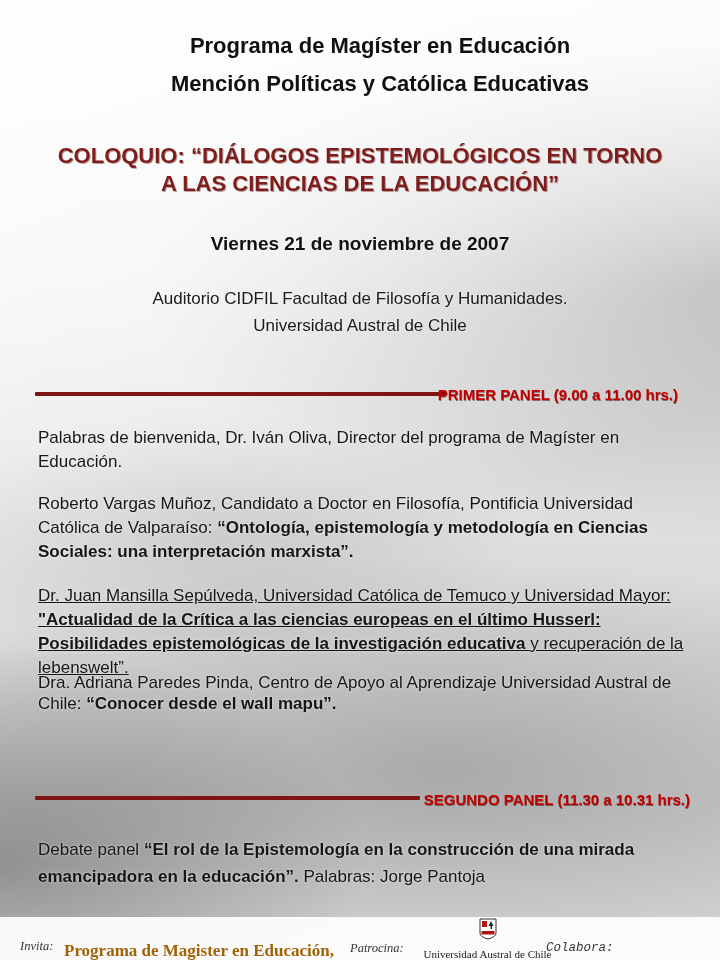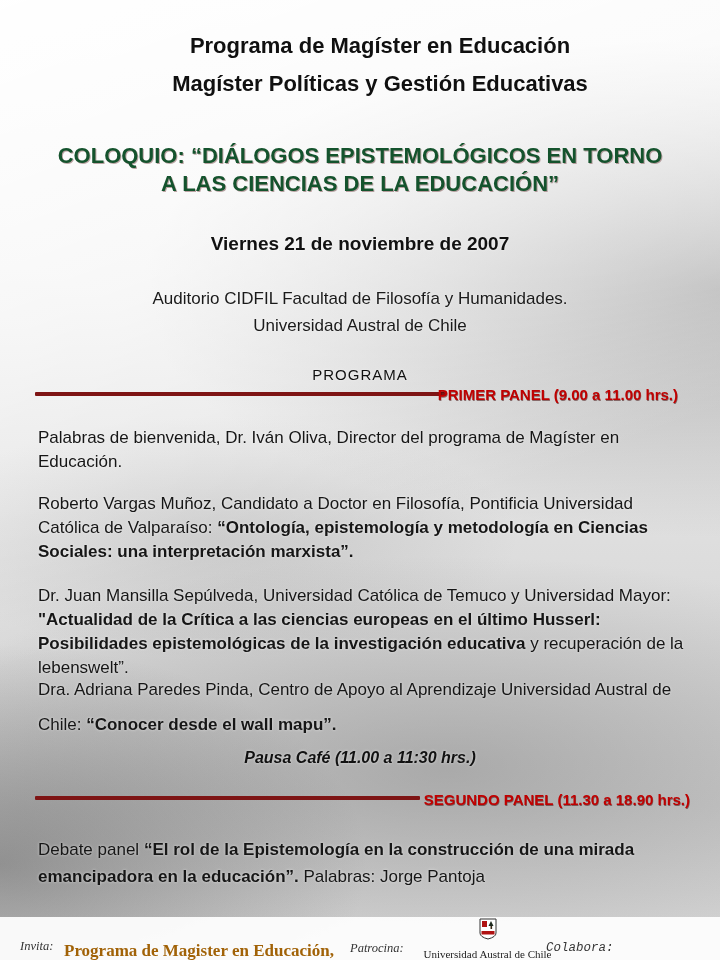--- a/index.html
+++ b/index.html
@@ -17,21 +17,21 @@
       radial-gradient(120% 34% at 62% 80%, rgba(105,105,105,0.38), rgba(105,105,105,0) 65%),
       radial-gradient(60% 18% at 30% 56%, rgba(120,120,120,0.22), rgba(120,120,120,0) 70%),
       linear-gradient(180deg, #f7f7f7 0%, #efefef 28%, #dddddd 58%, #cfcfcf 84%, #d8d8d8 100%);
   }
   .content{position:absolute;left:0;top:0;width:720px;height:960px;z-index:2;}
   .abs{position:absolute;}
   .center{left:0;right:0;text-align:center;}
   .halo{text-shadow:0 0 3px rgba(255,255,255,0.6);}
 
   .title-line{font-size:22px;font-weight:bold;color:#101010;padding-left:40px;}
-  .headline-line{font-size:22px;font-weight:bold;color:#14532d;
+  .headline-line{font-size:22px;font-weight:bold;color:#7f1d1d;
     text-shadow:1px 1px 0 rgba(70,0,0,0.35), 0 0 3px rgba(255,255,255,0.4);}
   .date-line{font-size:19px;font-weight:bold;color:#111;}
   .venue-line{font-size:17px;color:#1a1a1a;}
   .programa{font-size:15px;font-weight:500;letter-spacing:1px;color:#101010;}
 
   .rule{height:4px;background:#7e1414;border-radius:1px;}
   .panel-label{font-size:15px;font-weight:bold;color:#c00000;
     text-shadow:0.5px 0.5px 0 rgba(60,0,0,0.5);}
 
   .para{left:38px;right:36px;font-size:17px;line-height:24px;color:#161616;}
@@ -74,55 +74,53 @@
         <feFuncA type="linear" slope="0" intercept="1"></feFuncA>
       </feComponentTransfer>
     </filter>
     <rect width="720" height="960" filter="url(#paperWaves)"></rect>
   </svg>
   <div class="bg-shade"></div>
 
   <div class="content">
 
     <div class="abs center title-line halo" style="top:33px;">Programa de Magíster en Educación</div>
-    <div class="abs center title-line halo" style="top:71px;">Magíster Políticas y Gestión Educativas</div>
+    <div class="abs center title-line halo" style="top:71px;">Mención Políticas y Católica Educativas</div>
 
     <div class="abs center headline-line" style="top:143px;">COLOQUIO: “DIÁLOGOS EPISTEMOLÓGICOS  EN TORNO</div>
     <div class="abs center headline-line" style="top:171px;">A LAS CIENCIAS DE LA EDUCACIÓN”</div>
 
     <div class="abs center date-line halo" style="top:233px;">Viernes 21 de noviembre de 2007</div>
 
     <div class="abs center venue-line halo" style="top:289px;">Auditorio CIDFIL Facultad de Filosofía y Humanidades.</div>
     <div class="abs center venue-line halo" style="top:316px;">Universidad Austral de Chile</div>
 
-    <div class="abs center programa halo" style="top:366px;">PROGRAMA</div>
 
     <div class="abs rule" style="top:392px;left:35px;width:410px;"></div>
     <div class="abs panel-label" style="top:386px;right:42px;">PRIMER PANEL (9.00 a 11.00 hrs.)</div>
 
     <div class="abs para halo" style="top:426px;">
       <span>Palabras de bienvenida, Dr. Iván Oliva, Director del programa de Magíster en Educación.</span><b></b><span></span>
     </div>
 
     <div class="abs para halo" style="top:492px;">
       <span>Roberto Vargas Muñoz, Candidato a Doctor en Filosofía, Pontificia Universidad Católica de Valparaíso: </span><b>“Ontología, epistemología y metodología en Ciencias Sociales: una interpretación marxista”.</b><span></span>
     </div>
 
-    <div class="abs para halo" style="top:584px;">
+    <div class="abs para halo" style="top:584px;text-decoration:underline;">
       <span>Dr. Juan Mansilla Sepúlveda, Universidad Católica de Temuco y Universidad Mayor: </span><b>"Actualidad de la Crítica a las ciencias europeas en el último Husserl: Posibilidades epistemológicas de la investigación educativa </b><span>y recuperación de la lebenswelt”.</span>
     </div>
 
-    <div class="abs para halo" style="top:672px;line-height:35px;">
+    <div class="abs para halo" style="top:672px;line-height:21px;">
       <span>Dra. Adriana Paredes Pinda, Centro de Apoyo al Aprendizaje Universidad Austral de Chile: </span><b>“Conocer desde el wall mapu”.</b><span></span>
     </div>
 
-    <div class="abs center pausa halo" style="top:749px;">Pausa Café (11.00 a 11:30 hrs.)</div>
 
     <div class="abs rule" style="top:796px;left:35px;width:385px;"></div>
-    <div class="abs panel-label" style="top:791px;right:30px;">SEGUNDO PANEL (11.30 a 18.90 hrs.)</div>
+    <div class="abs panel-label" style="top:791px;right:30px;">SEGUNDO PANEL (11.30 a 10.31 hrs.)</div>
 
     <div class="abs para halo" style="top:836px;line-height:27px;">
       <span>Debate panel </span><b>“El rol de la Epistemología en la construcción de una mirada emancipadora en la educación”. </b><span>Palabras: Jorge Pantoja</span>
     </div>
   </div>
 
   <div class="footer-band">
 
     <div class="footer-label" style="left:20px;top:22px;">Invita:</div>
     <div class="invita-text">

